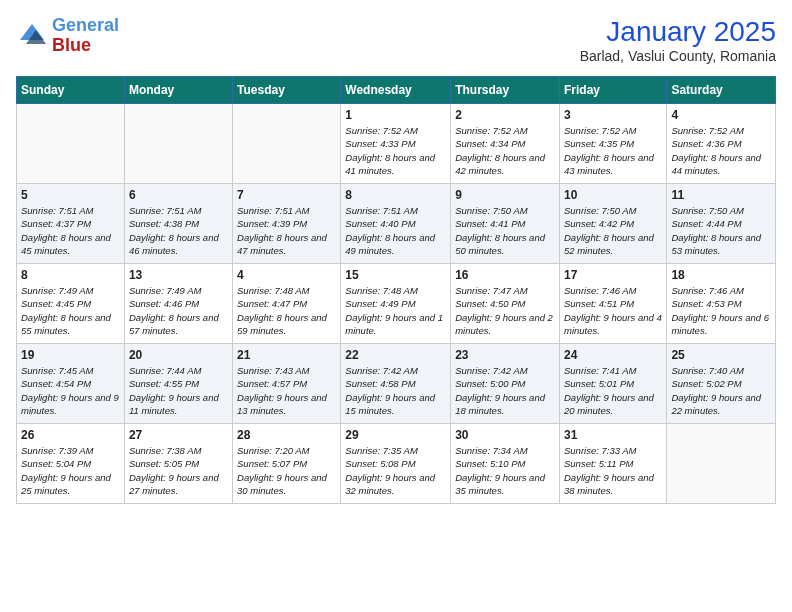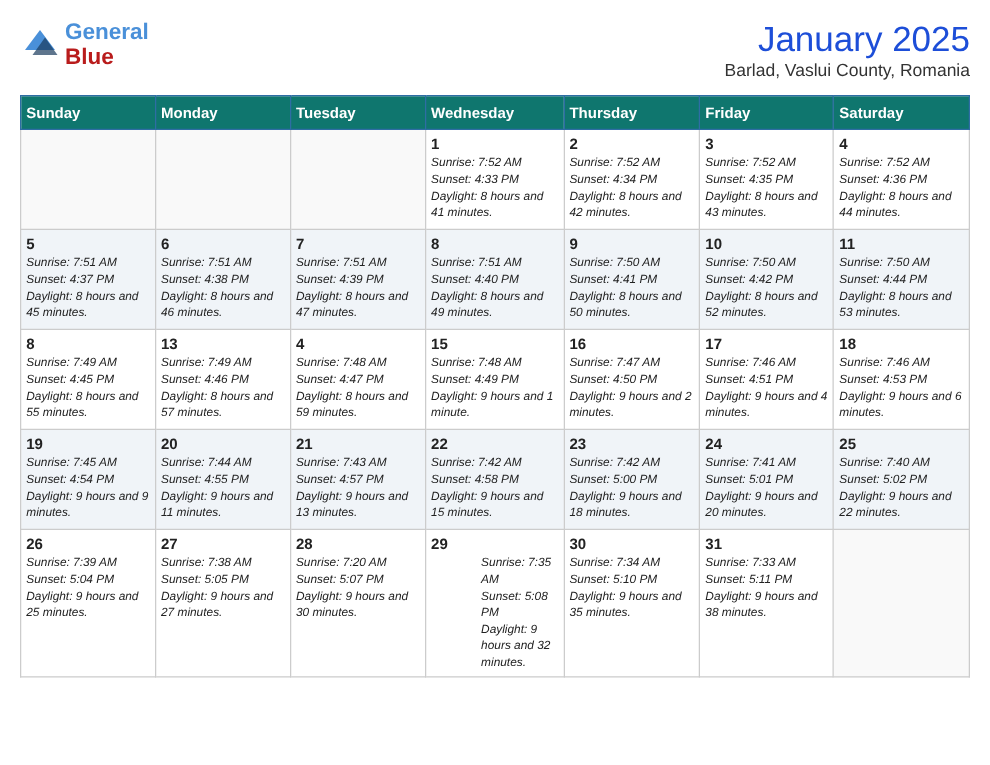--- a/index.html
+++ b/index.html
@@ -307,21 +307,21 @@
 Daylight: 9 hours and 27 minutes.</div>
         </td>
         <td>
           <span class="day-number">28</span>
           <div class="cell-content" style="white-space: pre-line;">Sunrise: 7:20 AM
 Sunset: 5:07 PM
 Daylight: 9 hours and 30 minutes.</div>
         </td>
         <td>
           <span class="day-number">29</span>
-          <div class="cell-content" style="white-space: pre-line; margin-left: 40px;">Sunrise: 7:35 AM
+          <div class="cell-content" style="white-space: pre-line;">Sunrise: 7:35 AM
 Sunset: 5:08 PM
 Daylight: 9 hours and 32 minutes.</div>
         </td>
         <td>
           <span class="day-number">30</span>
           <div class="cell-content" style="white-space: pre-line;">Sunrise: 7:34 AM
 Sunset: 5:10 PM
 Daylight: 9 hours and 35 minutes.</div>
         </td>
         <td>

